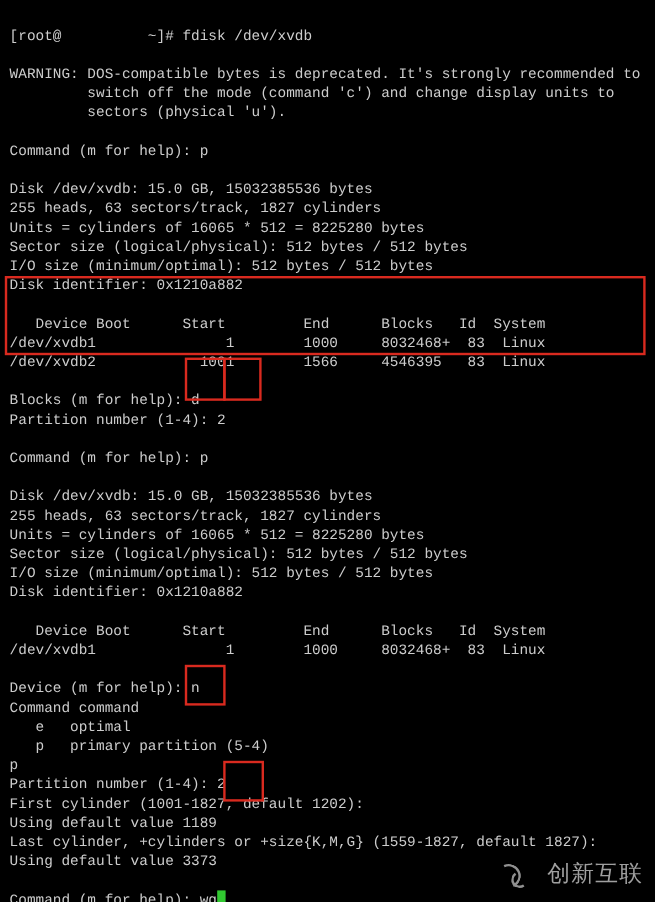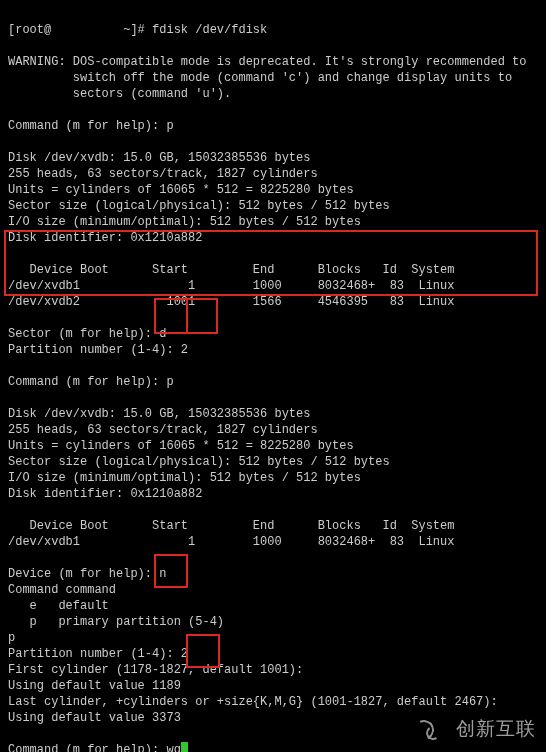--- a/index.html
+++ b/index.html
@@ -54,63 +54,63 @@
     width:26px; height:26px;
     position:relative;
   }
   .wm-icon .c1{position:absolute;width:16px;height:16px;border:2px solid #aaa;border-radius:50%;left:0;top:4px;border-left-color:transparent;border-bottom-color:transparent;transform:rotate(20deg);}
   .wm-icon .c2{position:absolute;width:10px;height:10px;border:2px solid #aaa;border-radius:50%;right:0;bottom:2px;border-right-color:transparent;border-top-color:transparent;transform:rotate(10deg);}
 </style>
 </head>
 <body>
 
 <div class="term">
-<span>[root@          ~]# fdisk /dev/fdisk</span>
+<span>[root@          ~]# fdisk /dev/xvdb</span>
 <span></span>
-<span>WARNING: DOS-compatible mode is deprecated. It's strongly recommended to</span>
+<span>WARNING: DOS-compatible bytes is deprecated. It's strongly recommended to</span>
 <span>         switch off the mode (command 'c') and change display units to</span>
-<span>         sectors (command 'u').</span>
+<span>         sectors (physical 'u').</span>
 <span></span>
 <span>Command (m for help): p</span>
 <span></span>
 <span>Disk /dev/xvdb: 15.0 GB, 15032385536 bytes</span>
 <span>255 heads, 63 sectors/track, 1827 cylinders</span>
 <span>Units = cylinders of 16065 * 512 = 8225280 bytes</span>
 <span>Sector size (logical/physical): 512 bytes / 512 bytes</span>
 <span>I/O size (minimum/optimal): 512 bytes / 512 bytes</span>
 <span>Disk identifier: 0x1210a882</span>
 <span></span>
 <span>   Device Boot      Start         End      Blocks   Id  System</span>
 <span>/dev/xvdb1               1        1000     8032468+  83  Linux</span>
 <span>/dev/xvdb2            1001        1566     4546395   83  Linux</span>
 <span></span>
-<span>Sector (m for help): d</span>
+<span>Blocks (m for help): d</span>
 <span>Partition number (1-4): 2</span>
 <span></span>
 <span>Command (m for help): p</span>
 <span></span>
 <span>Disk /dev/xvdb: 15.0 GB, 15032385536 bytes</span>
 <span>255 heads, 63 sectors/track, 1827 cylinders</span>
 <span>Units = cylinders of 16065 * 512 = 8225280 bytes</span>
 <span>Sector size (logical/physical): 512 bytes / 512 bytes</span>
 <span>I/O size (minimum/optimal): 512 bytes / 512 bytes</span>
 <span>Disk identifier: 0x1210a882</span>
 <span></span>
 <span>   Device Boot      Start         End      Blocks   Id  System</span>
 <span>/dev/xvdb1               1        1000     8032468+  83  Linux</span>
 <span></span>
 <span>Device (m for help): n</span>
 <span>Command command</span>
-<span>   e   default</span>
+<span>   e   optimal</span>
 <span>   p   primary partition (5-4)</span>
 <span>p</span>
 <span>Partition number (1-4): 2</span>
-<span>First cylinder (1178-1827, default 1001):</span>
+<span>First cylinder (1001-1827, default 1202):</span>
 <span>Using default value 1189</span>
-<span>Last cylinder, +cylinders or +size{K,M,G} (1001-1827, default 2467):</span>
+<span>Last cylinder, +cylinders or +size{K,M,G} (1559-1827, default 1827):</span>
 <span>Using default value 3373</span>
 <span></span>
 <span>Command (m for help): wq</span><span class="cursor"></span>
 </div>
 
 <div class="box-red" style="left:4px; top:230px; width:530px; height:62px;"></div>
 <div class="box-red" style="left:154px; top:298px; width:30px; height:32px;"></div>
 <div class="box-red" style="left:186px; top:298px; width:28px; height:32px;"></div>
 <div class="box-red" style="left:154px; top:554px; width:30px; height:30px;"></div>
 <div class="box-red" style="left:186px; top:634px; width:30px; height:30px;"></div>

